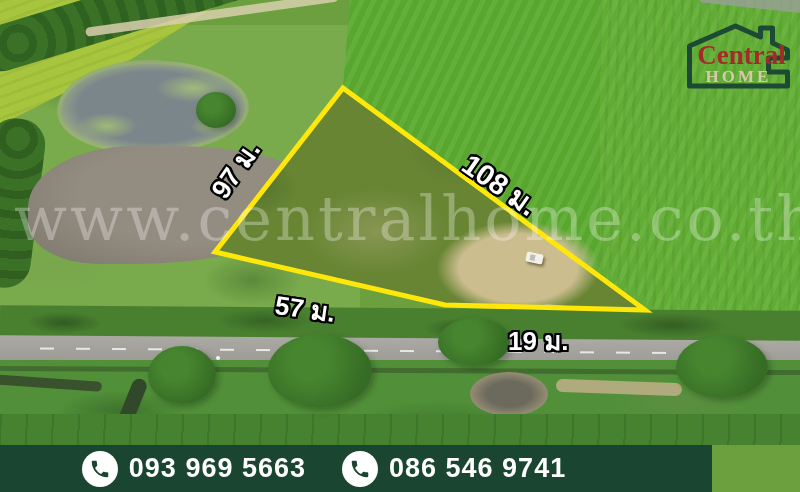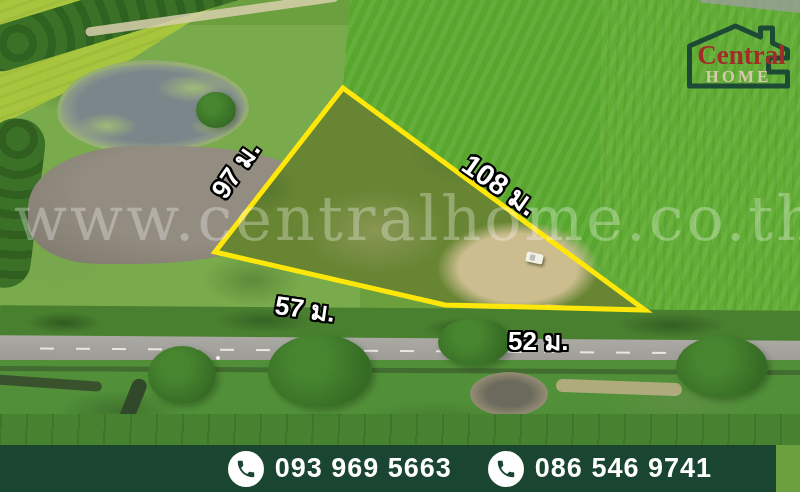--- a/index.html
+++ b/index.html
@@ -104,22 +104,22 @@
   #dim-29{left:508px;top:320px;font-size:26px;}
 
   
   .logo{left:655px;top:22px;width:145px;height:86px;}
   .logo path{fill:none;stroke:var(--logo_green,#1d4a34);stroke-width:5;stroke-linejoin:round;}
   .logo .brand{fill:var(--logo_red,#a32b28);font-family:"Liberation Serif",serif;font-size:27px;font-weight:bold;}
   .logo .home{fill:var(--logo_beige,#d6c9ab);font-family:"Liberation Serif",serif;font-size:17px;
     font-weight:bold;letter-spacing:3px;}
 
   
-  .footer{position:absolute;left:0;top:445px;width:776px;height:47px;
-    background:var(--footer_green,#1a4530);display:flex;align-items:center;justify-content:flex-end;
+  .footer{position:absolute;left:0;top:445px;width:712px;height:47px;
+    background:var(--footer_green,#1a4530);display:flex;align-items:center;justify-content:center;
     gap:36px;padding-right:64px;}
   .contact{display:flex;align-items:center;gap:11px;color:#fff;font-size:27px;font-weight:bold;letter-spacing:1px;}
   .phone-circle{width:36px;height:36px;border-radius:50%;background:#fff;display:flex;
     align-items:center;justify-content:center;flex:0 0 auto;}
   .line-circle{width:36px;height:36px;border-radius:50%;border:3px solid #fff;display:flex;
     align-items:center;justify-content:center;flex:0 0 auto;position:relative;}
   .line-bubble{width:23px;height:17px;background:#fff;border-radius:8px;display:flex;
     align-items:center;justify-content:center;font-size:7px;font-weight:bold;
     color:var(--footer_green,#1a4530);letter-spacing:0;}
   .line-bubble::after{content:"";position:absolute;left:7px;bottom:5px;width:0;height:0;
@@ -165,21 +165,21 @@
 
     <svg class="abs plot-outline" width="800" height="445" viewBox="0 0 800 445">
       <polygon points="343,88 645,310 445,305 215,252"></polygon>
     </svg>
 
     <div class="abs watermark">www.centralhome.co.th</div>
 
     <div class="dim" id="dim-97">97 ม.</div>
     <div class="dim" id="dim-108">108 ม.</div>
     <div class="dim" id="dim-57">57 ม.</div>
-    <div class="dim" id="dim-29">52 ม.</div>
+    <div class="dim" id="dim-29">19 ม.</div>
 
     <svg class="abs logo" viewBox="0 0 140 86">
       <path d="M78 4 L103 15 L103 6 L115 6 L115 21 L130 28 L130 36 L111 36 L111 50 L130 50 L130 64 L32 64 L32 24 Z"></path>
       <text class="brand" x="84" y="42" text-anchor="middle">Central</text>
       <text class="home" x="81" y="60" text-anchor="middle">HOME</text>
     </svg>
   </div>
 
   <div class="footer">
     <div class="contact">

